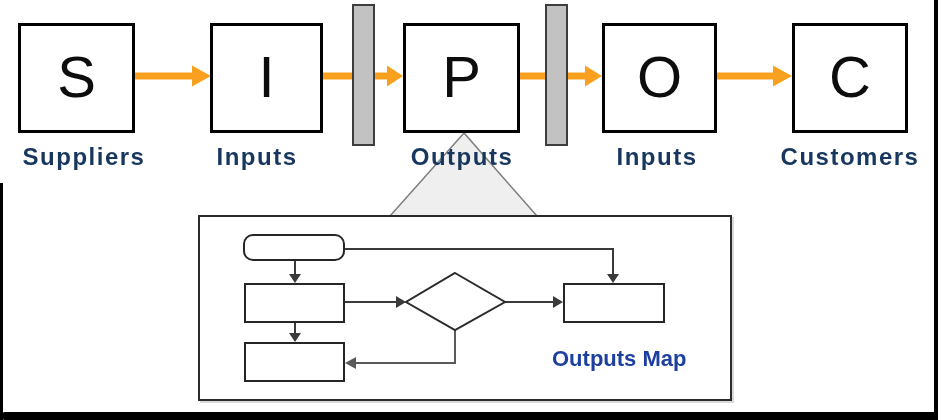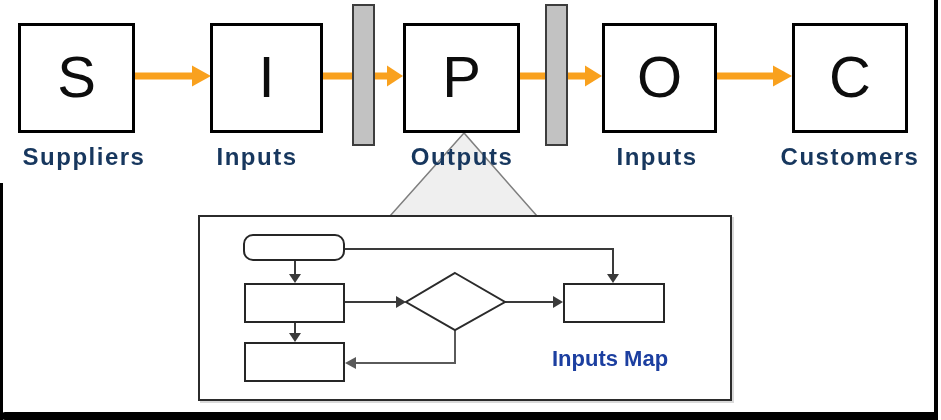--- a/index.html
+++ b/index.html
@@ -121,19 +121,19 @@
       <polygon points="356,357 356,369 345,363" fill="#5a5a5a"></polygon>
     </g>
     <polygon points="455,273 505,302 455,330 406,302" fill="#ffffff" stroke="#2b2b2b" stroke-width="2"></polygon>
   </svg>
 
   <div class="flow-node" style="left:243px;top:234px;width:102px;height:27px;border-radius:10px;"></div>
   <div class="flow-node" style="left:244px;top:283px;width:101px;height:40px;"></div>
   <div class="flow-node" style="left:244px;top:342px;width:101px;height:40px;"></div>
   <div class="flow-node" style="left:563px;top:283px;width:102px;height:40px;"></div>
 
-  <div id="panel-caption">Inputs Map</div>
+  <div id="panel-caption">Outputs Map</div>
 
   <div id="frame-right"></div>
   <div id="frame-left"></div>
   <div id="frame-bottom"></div>
 
 </div>
 
 </body></html>

